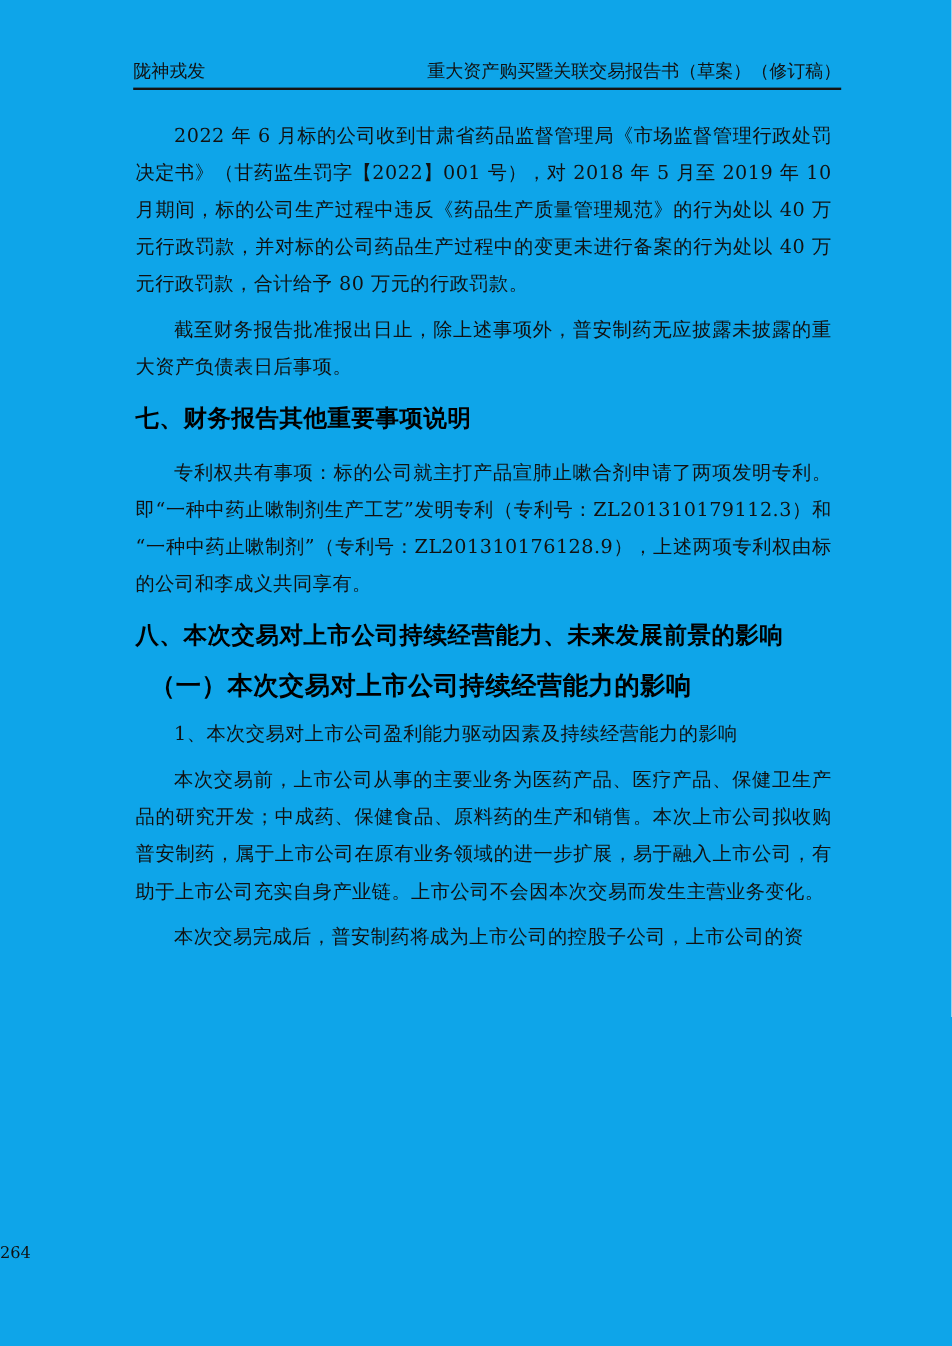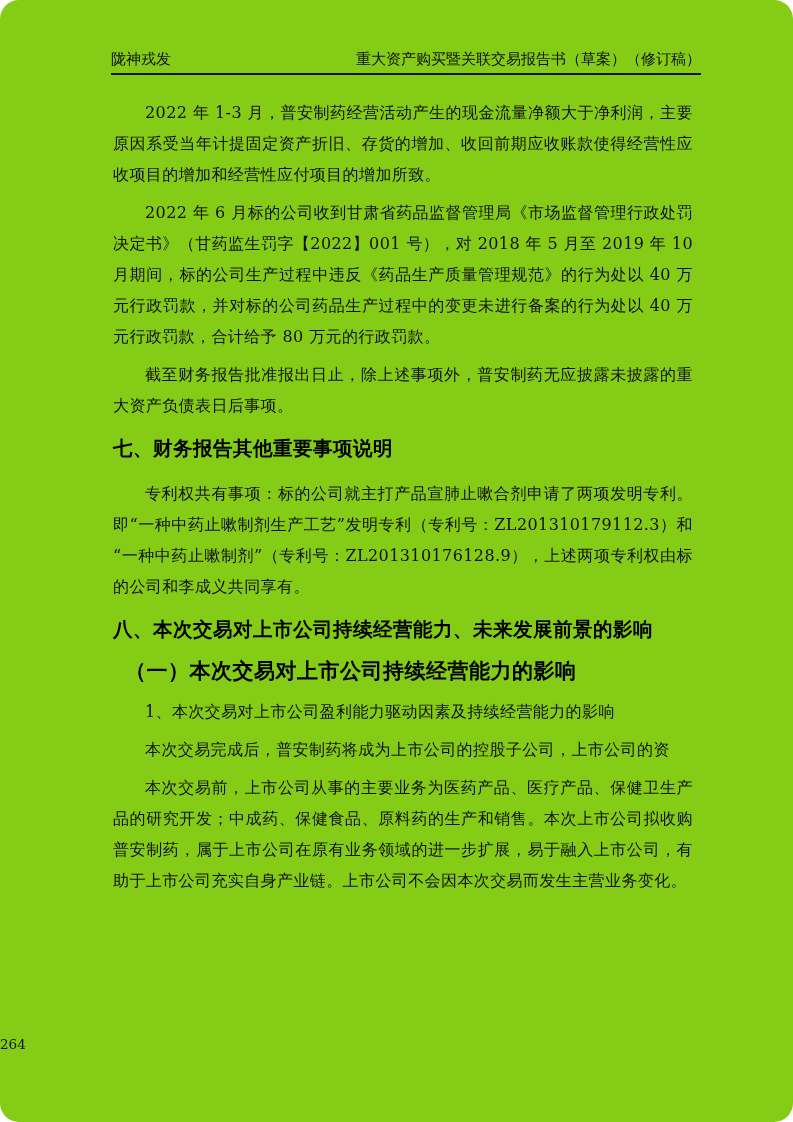--- a/index.html
+++ b/index.html
@@ -4,25 +4,24 @@
 <style>
   html, body {
     margin: 0;
     padding: 0;
     background: #ffffff;
   }
   .page {
     position: relative;
     width: 793px;
     height: 1122px;
-    background: #84cc16;
+    background: #0ea5e9;
     overflow: hidden;
     font-family: "DejaVu Serif", "Liberation Serif", serif;
     color: #111111;
-    border-radius: 19px;
   }
   
   .header {
     position: absolute;
     top: 50px;
     left: 111px;
     right: 92px;
     display: flex;
     justify-content: space-between;
     align-items: flex-end;
@@ -82,39 +81,38 @@
 <body>
 
 <div class="page">
 
   <div class="header">
     <span class="h-left">陇神戎发</span>
     <span class="h-right">重大资产购买暨关联交易报告书（草案）（修订稿）</span>
   </div>
 
   <div class="content">
-    <p>2022 年 1-3 月，普安制药经营活动产生的现金流量净额大于净利润，主要原因系受当年计提固定资产折旧、存货的增加、收回前期应收账款使得经营性应收项目的增加和经营性应付项目的增加所致。</p>
 
 
     <p>2022 年 6 月标的公司收到甘肃省药品监督管理局《市场监督管理行政处罚决定书》（甘药监生罚字【2022】001 号），对 2018 年 5 月至 2019 年 10 月期间，标的公司生产过程中违反《药品生产质量管理规范》的行为处以 40 万元行政罚款，并对标的公司药品生产过程中的变更未进行备案的行为处以 40 万元行政罚款，合计给予 80 万元的行政罚款。</p>
 
     <p>截至财务报告批准报出日止，除上述事项外，普安制药无应披露未披露的重大资产负债表日后事项。</p>
 
     <h2>七、财务报告其他重要事项说明</h2>
 
     <p>专利权共有事项：标的公司就主打产品宣肺止嗽合剂申请了两项发明专利。即“一种中药止嗽制剂生产工艺”发明专利（专利号：ZL201310179112.3）和“一种中药止嗽制剂”（专利号：ZL201310176128.9），上述两项专利权由标的公司和李成义共同享有。</p>
 
     <h2>八、本次交易对上市公司持续经营能力、未来发展前景的影响</h2>
 
     <h3>（一）本次交易对上市公司持续经营能力的影响</h3>
 
     <p>1、本次交易对上市公司盈利能力驱动因素及持续经营能力的影响</p>
 
+    <p>本次交易前，上市公司从事的主要业务为医药产品、医疗产品、保健卫生产品的研究开发；中成药、保健食品、原料药的生产和销售。本次上市公司拟收购普安制药，属于上市公司在原有业务领域的进一步扩展，易于融入上市公司，有助于上市公司充实自身产业链。上市公司不会因本次交易而发生主营业务变化。</p>
+
     <p>本次交易完成后，普安制药将成为上市公司的控股子公司，上市公司的资</p>
-
-    <p>本次交易前，上市公司从事的主要业务为医药产品、医疗产品、保健卫生产品的研究开发；中成药、保健食品、原料药的生产和销售。本次上市公司拟收购普安制药，属于上市公司在原有业务领域的进一步扩展，易于融入上市公司，有助于上市公司充实自身产业链。上市公司不会因本次交易而发生主营业务变化。</p>
   </div>
 
   <div class="footer">
     <span>264</span>
   </div>
 
 </div>
 
 </body></html>

